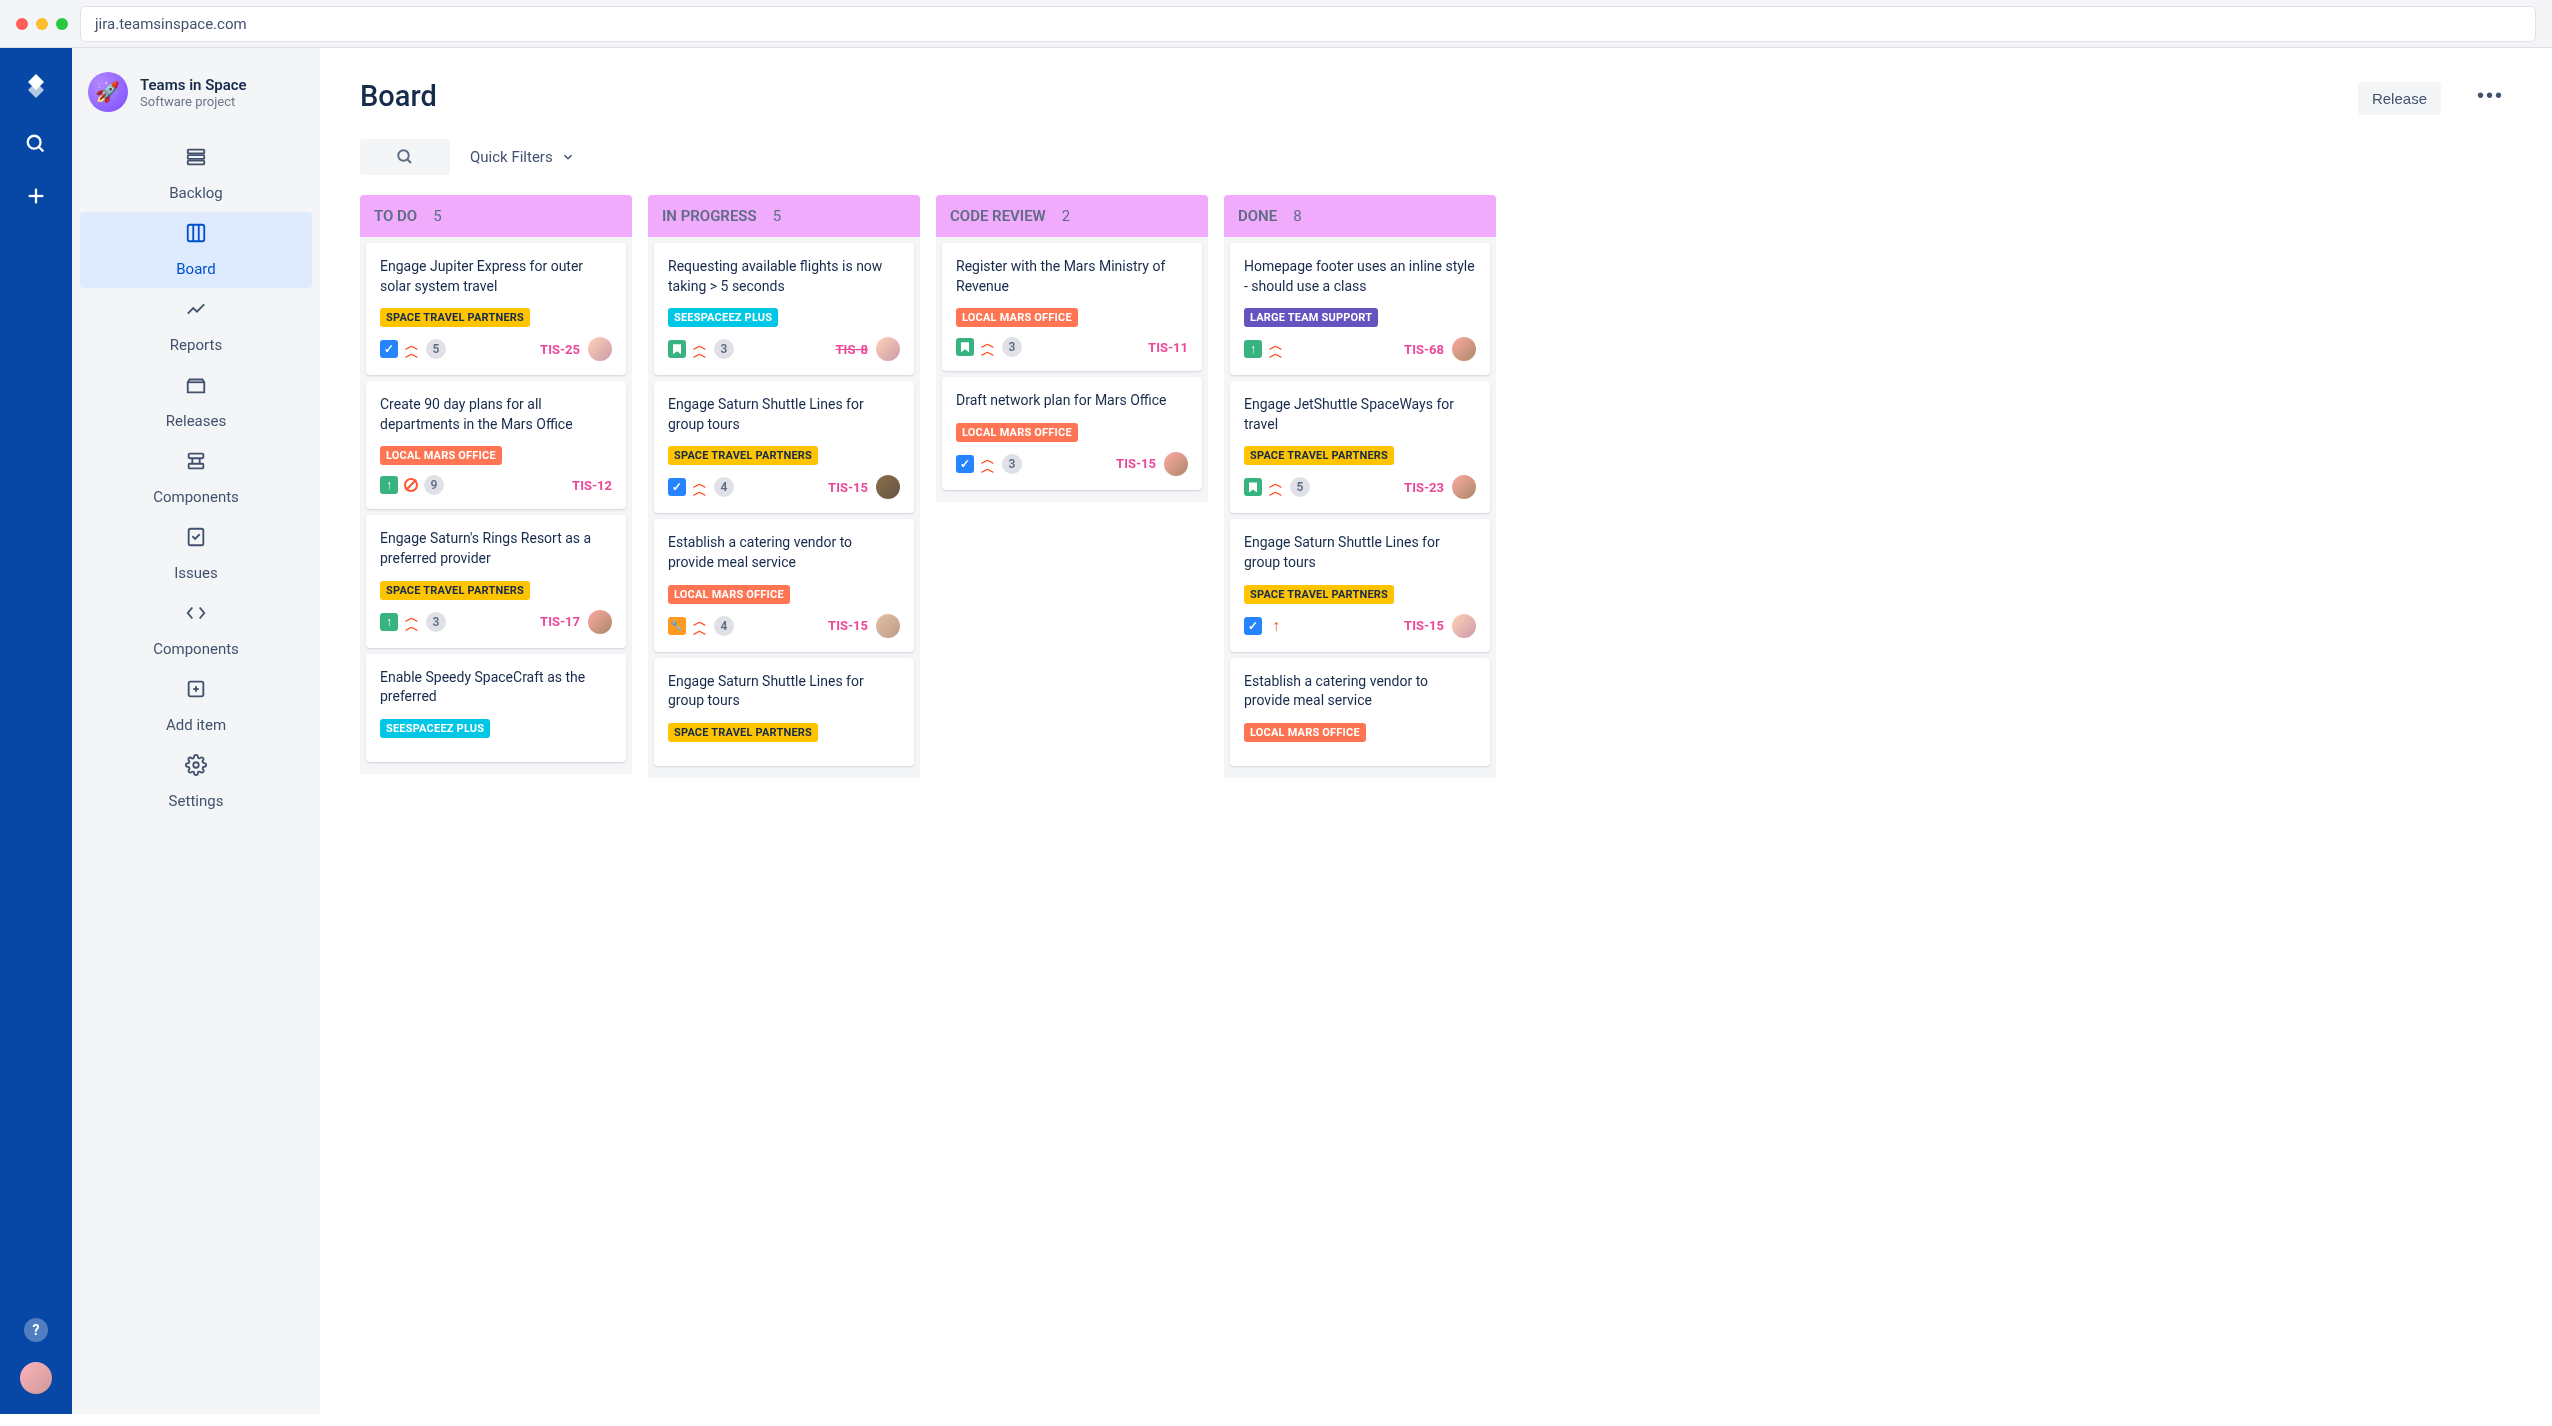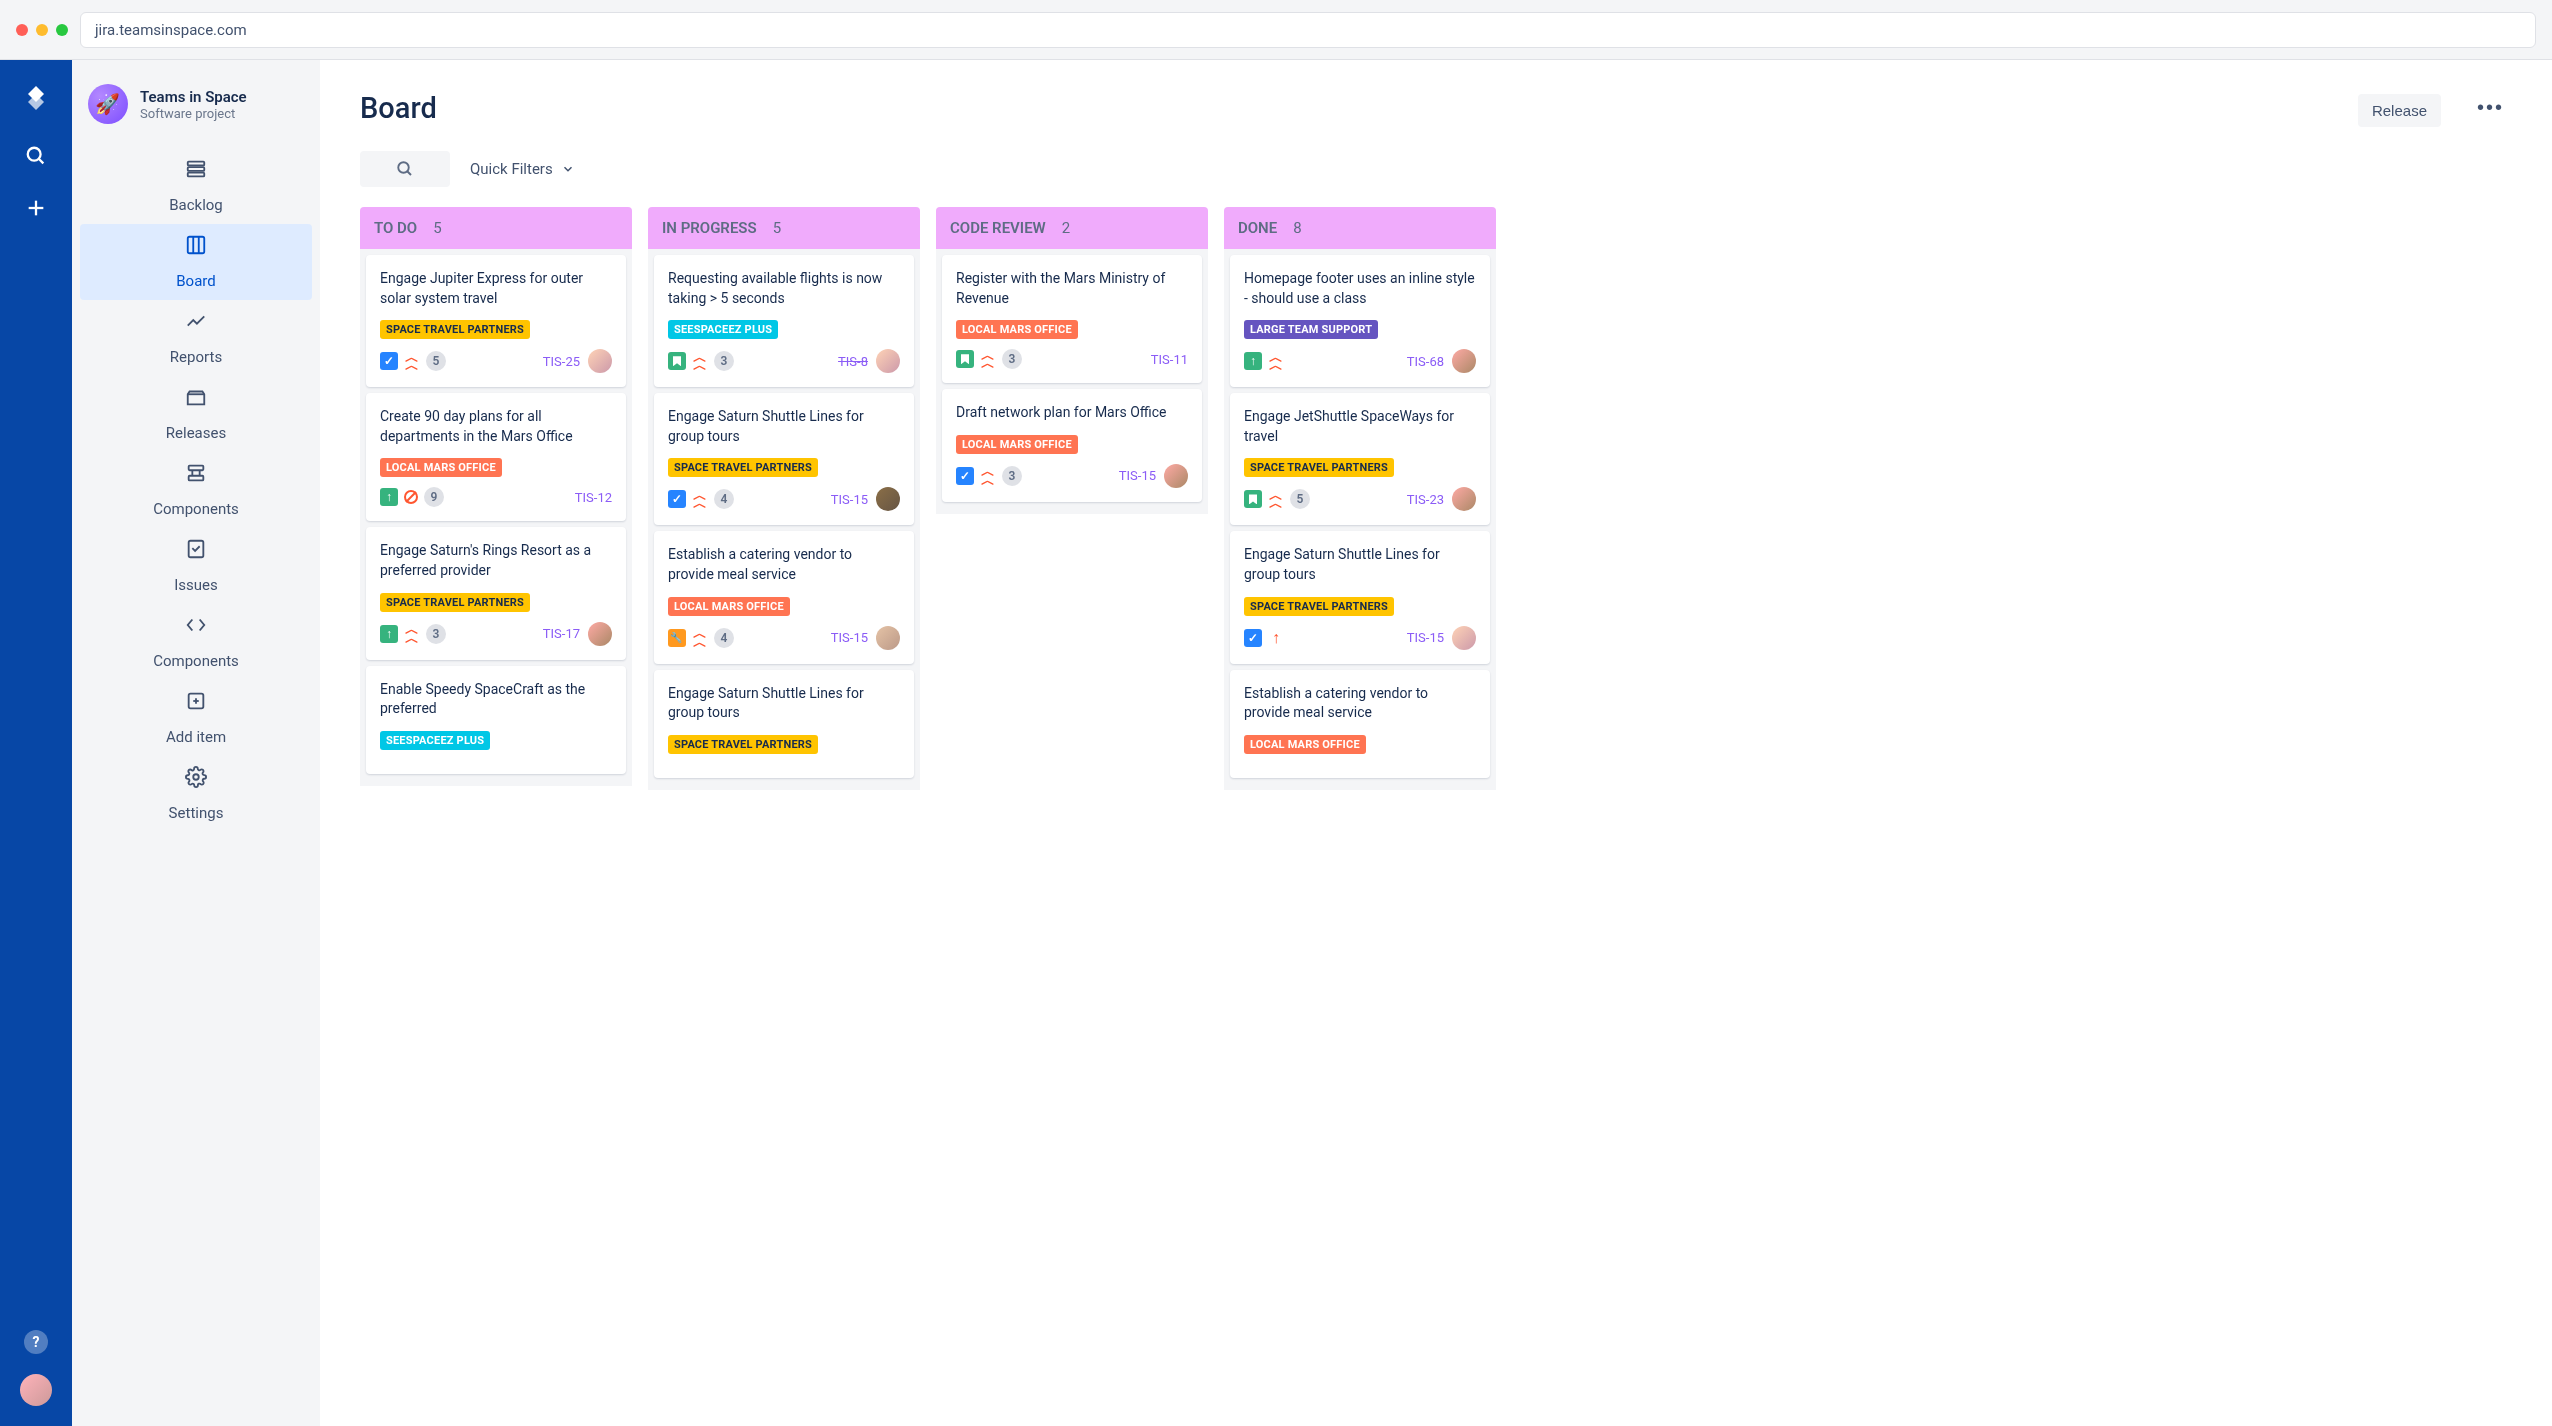--- a/index.html
+++ b/index.html
@@ -1,19 +1,19 @@
 <!DOCTYPE html>
 <html><head>
 <meta charset="utf-8">
 <style>
 * { box-sizing: border-box; margin: 0; padding: 0; }
 body { font-family: -apple-system, BlinkMacSystemFont, "Segoe UI", Roboto, sans-serif; background: #fff; color: #172B4D; overflow: hidden; }
 
 
-.browser-chrome { height: 60px; background: #F4F5F7; border-bottom: 1px solid #DFE1E6; display: flex; align-items: center; padding: 13px 16px; gap: 12px; }
+.browser-chrome { height: 48px; background: #F4F5F7; border-bottom: 1px solid #DFE1E6; display: flex; align-items: center; padding: 13px 16px; gap: 12px; }
 .traffic-lights { display: flex; gap: 8px; }
 .traffic-light { width: 12px; height: 12px; border-radius: 50%; }
 .tl-red { background: #FF5F57; }
 .tl-yellow { background: #FEBC2E; }
 .tl-green { background: #28C840; }
 .url-bar { flex: 1; height: 36px; background: #fff; border-radius: 6px; display: flex; align-items: center; padding: 0 14px; color: #42526E; font-size: 15px; border: 1px solid #DFE1E6; }
 
 
 .app { display: flex; height: calc(100vh - 60px); }
 .nav-rail { width: 72px; background: #0747A6; display: flex; flex-direction: column; align-items: center; padding-top: 24px; gap: 28px; position: relative; }
@@ -69,21 +69,21 @@
 .type-arrow::after { content: '↑'; color: #fff; font-size: 12px; font-weight: bold; }
 .type-wrench::after { content: '🔧'; font-size: 10px; }
 
 .priority { width: 16px; height: 16px; display: flex; align-items: center; justify-content: center; flex-shrink: 0; }
 .prio-dbl { color: #FF5630; font-size: 14px; font-weight: bold; line-height: 0.6; }
 .prio-single { color: #FF5630; font-size: 16px; font-weight: bold; }
 .prio-block { width: 14px; height: 14px; border: 2px solid #FF5630; border-radius: 50%; position: relative; }
 .prio-block::after { content: ''; position: absolute; width: 14px; height: 2px; background: #FF5630; top: 50%; left: 50%; transform: translate(-50%, -50%) rotate(-45deg); }
 
 .story-points { background: #DFE1E6; color: #5E6C84; font-size: 12px; font-weight: 600; min-width: 20px; height: 20px; border-radius: 10px; display: flex; align-items: center; justify-content: center; padding: 0 6px; }
-.issue-key { font-size: 13px; color: #8b5cf6; font-weight: 400; }
+.issue-key { font-size: 13px; color: #ec4899; font-weight: 700; }
 .issue-key.strike { text-decoration: line-through; }
 .card-avatar { width: 24px; height: 24px; border-radius: 50%; background: linear-gradient(135deg, #B3D4FF, #6B778C); }
 .av1 { background: linear-gradient(135deg, #FFD3B6, #C9A); }
 .av2 { background: linear-gradient(135deg, #FFAAA5, #A86); }
 .av3 { background: linear-gradient(135deg, #8B6F47, #654); }
 .av4 { background: linear-gradient(135deg, #E5C3A6, #B98); }
 
 svg { display: block; }
 </style>
 </head>

